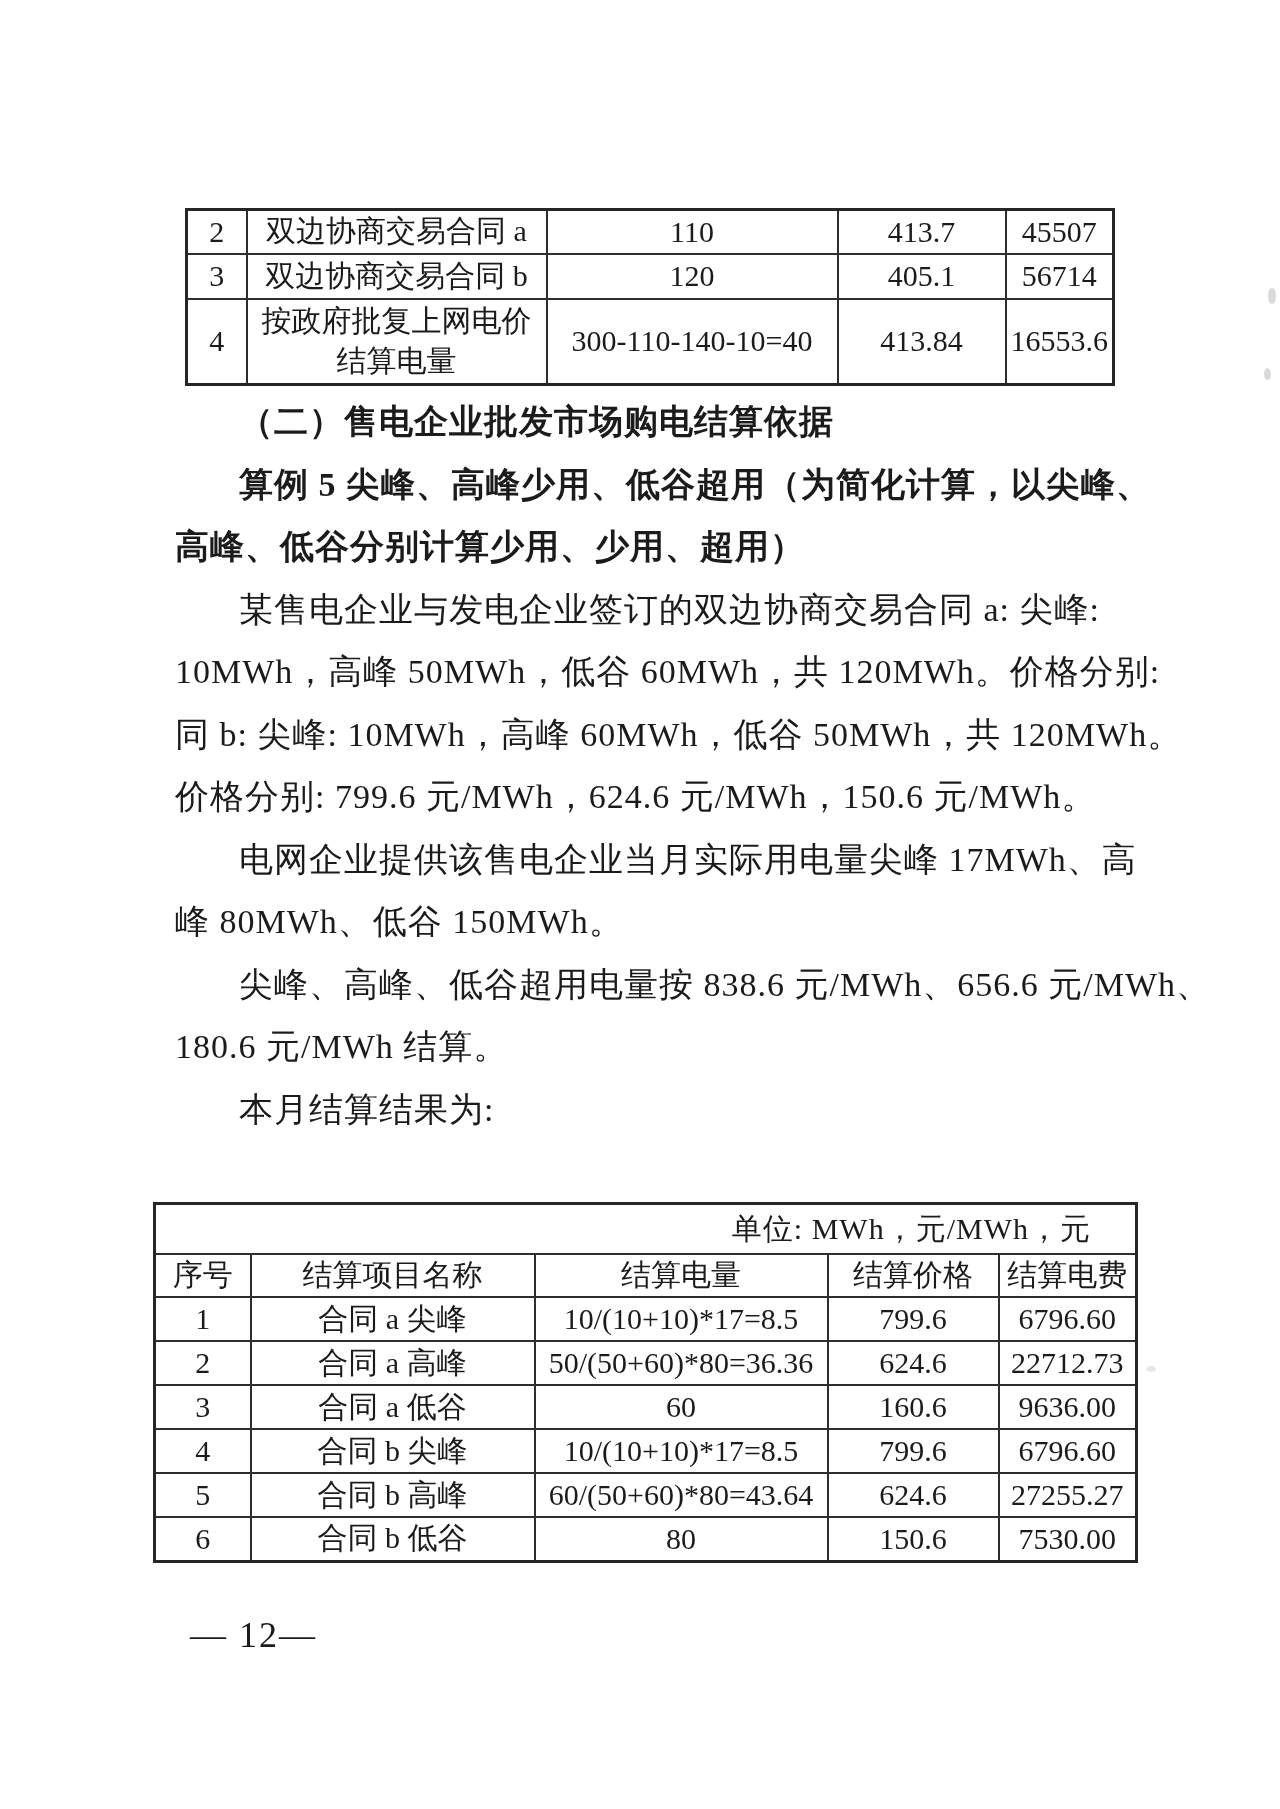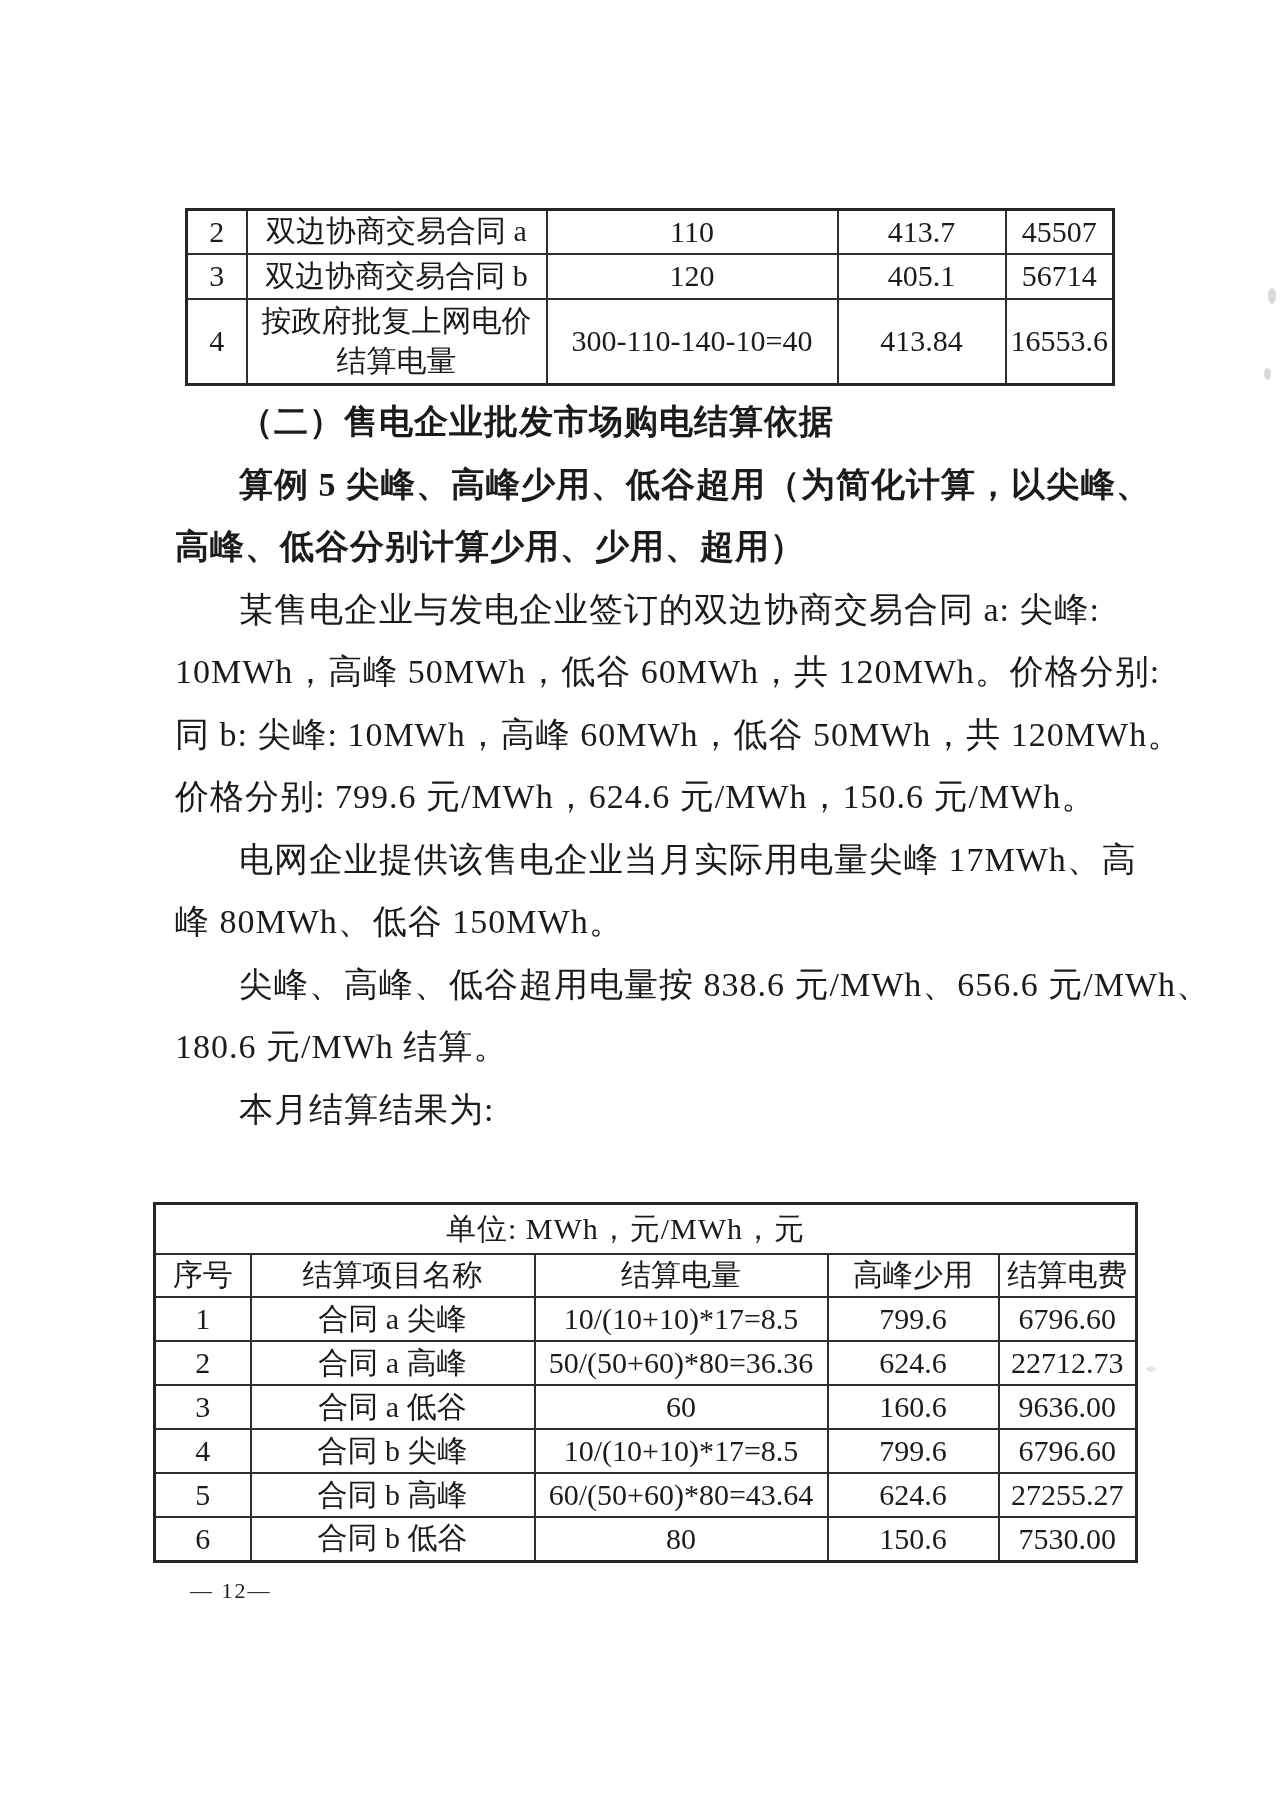--- a/index.html
+++ b/index.html
@@ -33,21 +33,21 @@
 
   table.top-tbl  { left: 185px; top: 208px; width: 927px; }
   table.top-tbl tr.r2 { height: 44px; }
   table.top-tbl tr.r3 { height: 45px; }
   table.top-tbl tr.r4 { height: 86px; }
   td.multiline { white-space: pre-line; line-height: 40px; margin-left: 44px; }
 
   table.bottom-tbl { left: 153px; top: 1202px; width: 982px; }
   table.bottom-tbl tr.unit-row td {
     height: 48px;
-    text-align: center;
+    text-align: right;
     padding-right: 44px;
     letter-spacing: 1px;
   }
   table.bottom-tbl tr.head-row { height: 40px; }
   table.bottom-tbl tr.data-row { height: 44px; }
 
   
   .body-text {
     position: absolute;
     left: 175px;
@@ -60,22 +60,22 @@
   }
   .line { height: 62.5px; }
   .indent { padding-left: 64px; }
   .bold { font-weight: 700; }
   .semibold { font-weight: 600; }
 
   
   .page-number {
     position: absolute;
     left: 190px;
-    top: 1578px;
-    font-size: 22px;
+    top: 1614px;
+    font-size: 36px;
     letter-spacing: 2px;
   }
 
   
   .artifact {
     position: absolute;
     background: #b9b9b9;
     border-radius: 50%;
     opacity: 0.55;
   }
@@ -146,21 +146,21 @@
         <col style="width:138px">
     </colgroup>
     <tbody>
       <tr class="unit-row">
         <td colspan="5">单位: MWh，元/MWh，元</td>
       </tr>
       <tr class="head-row">
         <th>序号</th>
         <th>结算项目名称</th>
         <th>结算电量</th>
-        <th>高峰少用</th>
+        <th>结算价格</th>
         <th>结算电费</th>
       </tr>
       <tr class="data-row">
         <td>1</td>
         <td>合同 a 尖峰</td>
         <td>10/(10+10)*17=8.5</td>
         <td>799.6</td>
         <td>6796.60</td>
       </tr>
       <tr class="data-row">

